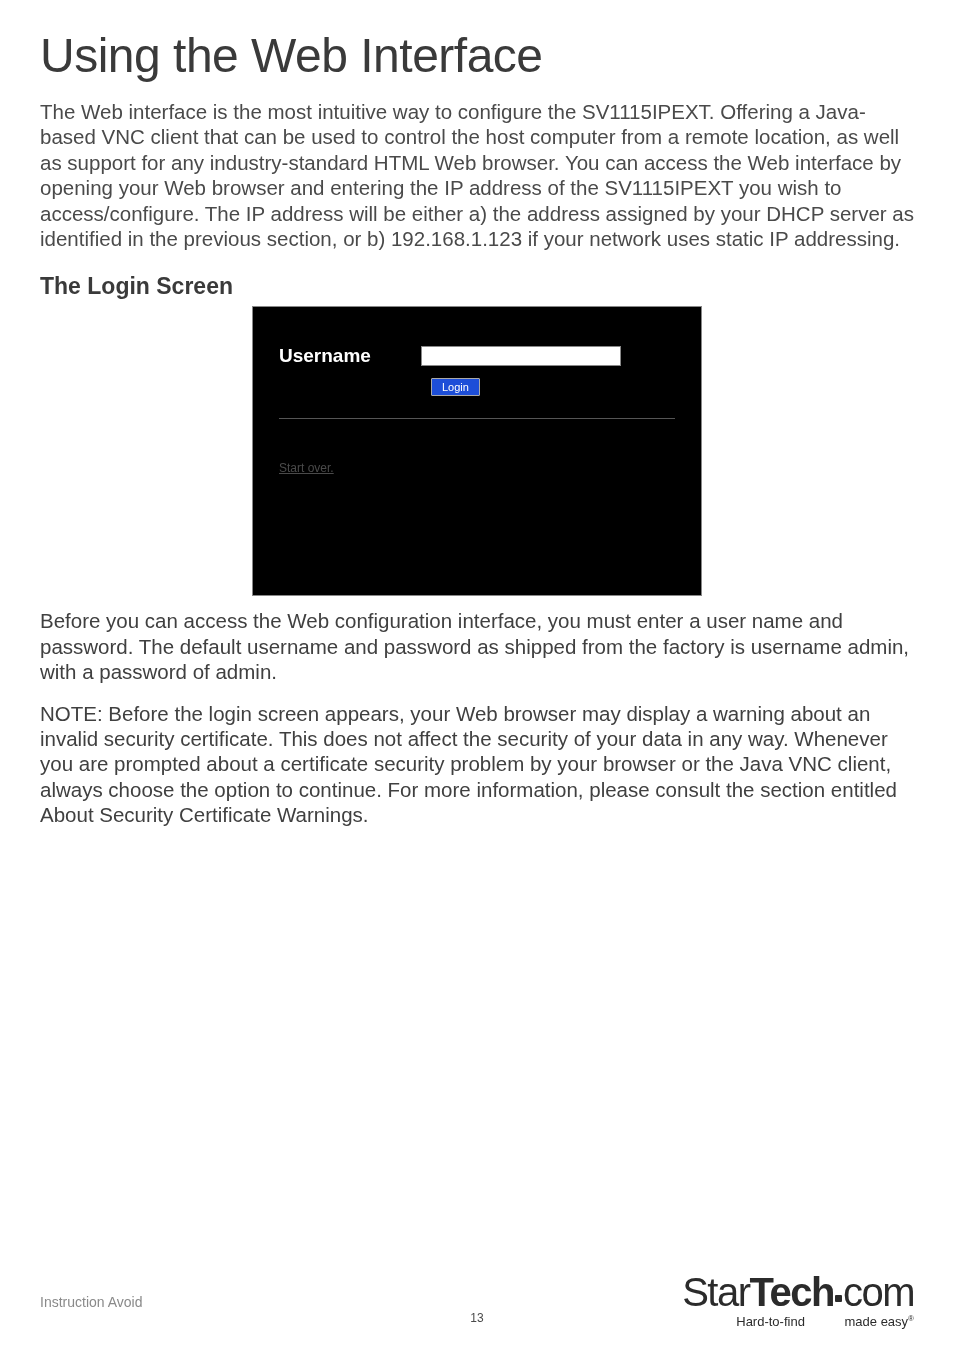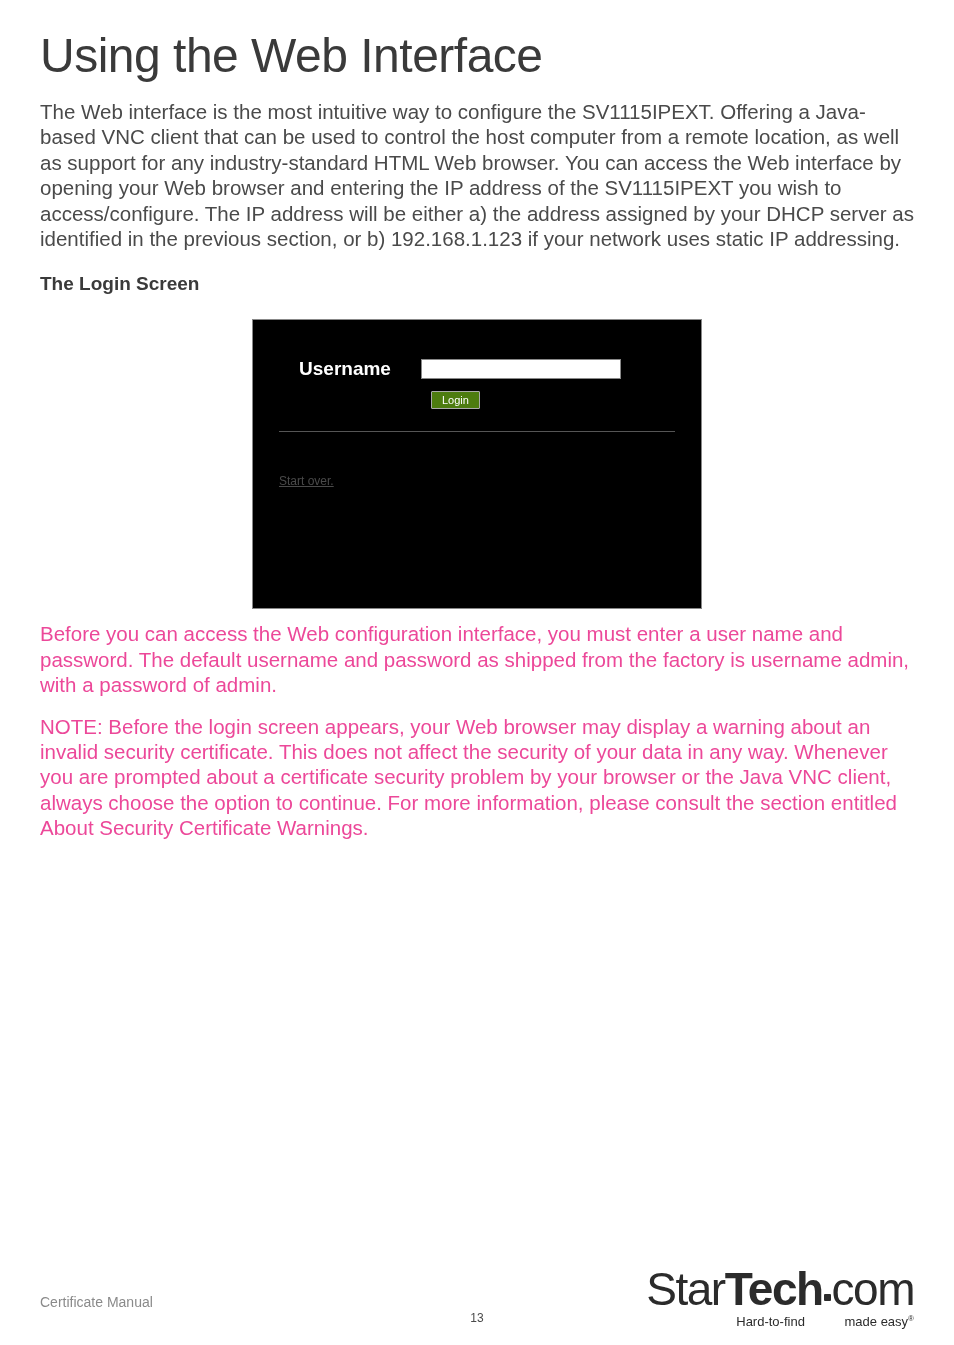--- a/index.html
+++ b/index.html
@@ -19,24 +19,24 @@
     margin-bottom: 16px;
     letter-spacing: -0.5px;
   }
   .intro {
     font-size: 20.5px;
     line-height: 1.24;
     color: #4a4a4a;
     margin-bottom: 22px;
   }
   h2 {
-    font-size: 19px;
+    font-size: 23px;
     font-weight: 700;
     color: #3a3a3a;
-    margin-bottom: 24px;
+    margin-bottom: 6px;
   }
   .login-shot {
     width: 450px;
     height: 290px;
     margin: 0 auto 12px auto;
     background: #000000;
     border: 1px solid #888;
     position: relative;
     padding: 30px 26px 14px 26px;
   }
@@ -48,40 +48,40 @@
     padding: 8px 0 22px 0;
     margin-bottom: 42px;
   }
   .login-row {
     display: flex;
     align-items: center;
     margin-bottom: 6px;
   }
   .login-label {
     width: 142px;
-    text-align: center;
+    text-align: left;
     color: #ffffff;
     font-family: Arial, sans-serif;
     font-weight: 700;
     font-size: 19px;
     padding-right: 10px;
   }
   .login-input {
     width: 200px;
     height: 20px;
     background: #ffffff;
     border: 1px solid #888;
   }
   .login-btn-row {
     padding-left: 152px;
     margin-top: 10px;
   }
   .login-btn {
     display: inline-block;
-    background: #4d7c0f;
+    background: #1d4ed8;
     color: #ffffff;
     font-family: Arial, sans-serif;
     font-size: 11px;
     padding: 2px 10px;
     border: 1px solid #aaa;
     border-radius: 1px;
   }
   .start-over {
     color: #4a4a4a;
     font-family: Arial, sans-serif;
@@ -96,21 +96,21 @@
     font-weight: 700;
   }
   .avoid-link {
     color: #4a4a4a;
     font-weight: 400;
     text-decoration: underline;
   }
   .body-para {
     font-size: 20.5px;
     line-height: 1.24;
-    color: #ec4899;
+    color: #404040;
     margin-bottom: 16px;
   }
   .footer {
     position: absolute;
     bottom: 34px;
     left: 40px;
     right: 40px;
   }
   .footer-label {
     font-size: 14px;
@@ -126,21 +126,21 @@
     color: #4a4a4a;
   }
   .logo {
     position: absolute;
     right: 0;
     bottom: -18px;
     text-align: right;
   }
   .logo-main {
     font-family: Arial, sans-serif;
-    font-size: 46px;
+    font-size: 40px;
     font-weight: 400;
     color: #2b2b2b;
     letter-spacing: -1.5px;
     line-height: 1;
   }
   .logo-main .bold { font-weight: 700; }
   .logo-dot {
     display: inline-block;
     width: 7px; height: 7px;
     background: #2b2b2b;
@@ -177,21 +177,21 @@
     </div>
   </div>
   <div class="start-over">Start over.</div>
 </div>
 
 <p class="body-para">Before you can access the Web configuration interface, you must enter a user name and password. The default username and password as shipped from the factory is username admin, with a password of admin.</p>
 
 <p class="body-para">NOTE: Before the login screen appears, your Web browser may display a warning about an invalid security certificate. This does not affect the security of your data in any way. Whenever you are prompted about a certificate security problem by your browser or the Java VNC client, always choose the option to continue. For more information, please consult the section entitled About Security Certificate Warnings.</p>
 
 <div class="footer">
-  <span class="footer-label">Certificate Manual</span>
+  <span class="footer-label">Instruction Avoid</span>
   <div class="page-num">13</div>
   <div class="logo">
     <div class="logo-main">
       <span>Star</span><span class="bold">Tech</span><span class="logo-dot"></span><span>com</span>
     </div>
     <div class="logo-tag">
       <span>Hard-to-find </span><span class="bold">made easy</span><sup>®</sup>
     </div>
   </div>
 </div>

